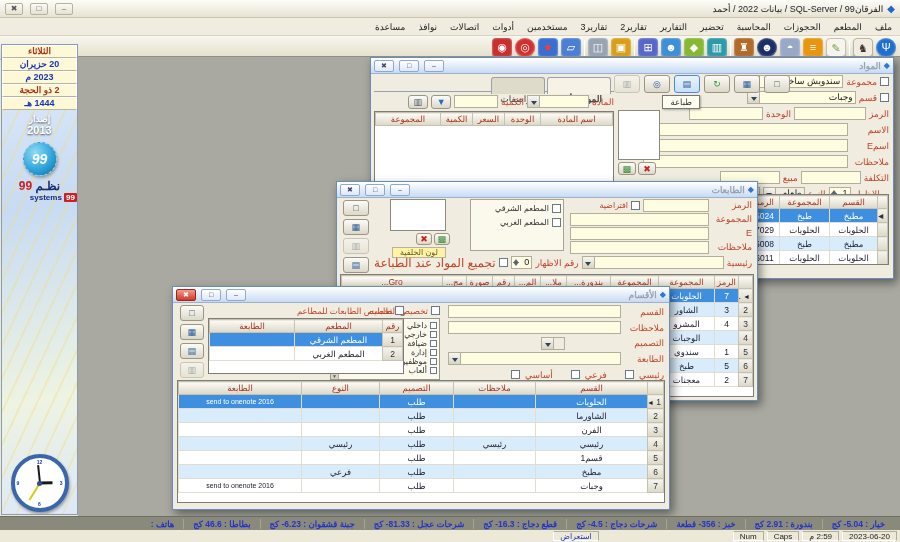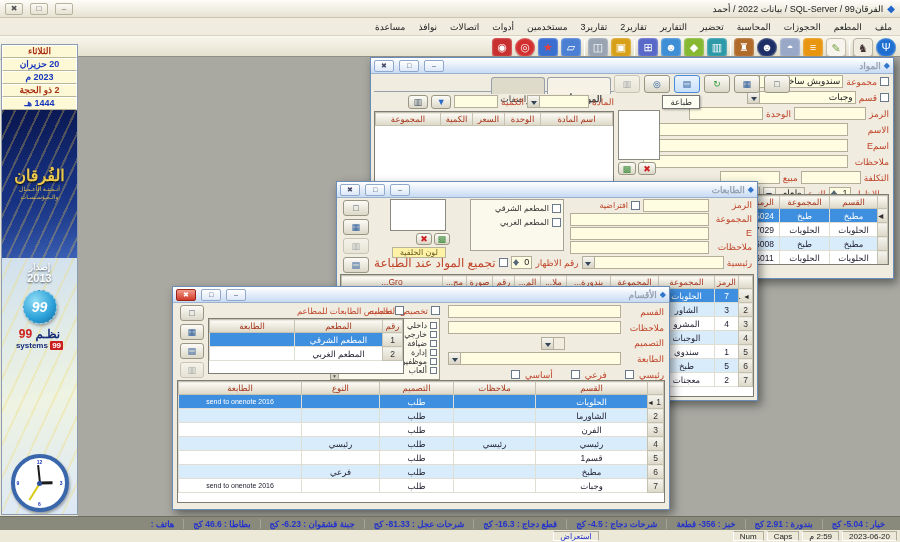--- a/index.html
+++ b/index.html
@@ -21,21 +21,21 @@
 .sidebar{position:absolute;top:44px;left:1px;width:77px;bottom:27px;border:1px solid #8b9bb0;z-index:60;display:flex;flex-direction:column;overflow:hidden;background:repeating-linear-gradient(115deg,rgba(240,220,120,.35) 0 2px,transparent 2px 14px),linear-gradient(170deg,#dfeaf8,#c8dbf2 35%,#eef3e2 75%,#dde8f6)}
 .dpanel{height:13px;flex:none;background:#fdf8d6;border:1px solid #fff;border-bottom-color:#b9b596;text-align:center;font-weight:bold;font-size:9px;line-height:10px;color:#1636bb}
 .dpanel.red{color:#a93214}
 .brand{height:148px;flex:none;text-align:center;background:repeating-linear-gradient(115deg,rgba(233,197,77,.3) 0 2px,transparent 2px 11px),linear-gradient(168deg,#0a1750 0%,#16318193 45%,#16318100),linear-gradient(168deg,#0a1750 0%,#16307f 55%,#3d63b8 100%)}
 .brand-title{font-family:"DejaVu Serif",serif;color:#ecc94f;font-size:16px;font-weight:bold;margin-top:56px;text-shadow:0 1px 2px #000}
 .brand-sub{color:#d9bb54;font-size:6px;line-height:8px;letter-spacing:1px}
 .midzone{flex:none;text-align:center;padding-top:4px}
 .ver1{color:#fff;font-weight:bold;font-size:9px;text-shadow:0 1px 2px #456}.ver2{color:#fff;font-weight:bold;font-size:11px;text-shadow:0 1px 2px #456}
 .badge99{width:34px;height:34px;border-radius:50%;background:radial-gradient(circle at 35% 30%,#8fdcf5,#2aa0d8 60%,#15669c);color:#fff;font-weight:bold;font-style:italic;font-size:14px;line-height:33px;text-align:center;margin:6px auto 3px;border:1px dashed #9ac8e0;box-shadow:1px 2px 3px rgba(0,0,0,.3)}
 .sysar{text-align:center;color:#152c78;font-weight:bold;font-size:12px}.sysar b{color:#cc2020}
-.sysen{text-align:center;color:#152c78;font-weight:bold;font-size:8px}.sysen b{background:#cc2020;color:#fff;padding:0 2px;border-radius:1px}
+.sysen{text-align:right;color:#152c78;font-weight:bold;font-size:8px}.sysen b{background:#cc2020;color:#fff;padding:0 2px;border-radius:1px}
 .clockbox{margin-top:auto;padding:3px 0 2px}
 .clock{width:58px;height:58px;border-radius:50%;background:#fff;border:4px solid #3a66ac;margin:0 auto;position:relative;box-shadow:1px 2px 3px rgba(0,0,0,.35)}
 .cn{position:absolute;font-size:5px;color:#1636bb;font-weight:bold}
 .cn12{top:1px;left:50%;transform:translateX(-50%)}.cn3{right:2px;top:50%;transform:translateY(-50%)}.cn6{bottom:1px;left:50%;transform:translateX(-50%)}.cn9{left:2px;top:50%;transform:translateY(-50%)}
 .hand{position:absolute;bottom:50%;left:50%;transform-origin:50% 100%}
 .h-h{width:3px;height:13px;margin-left:-1.5px;background:#1a1a1a;transform:rotate(89deg)}
 .h-m{width:2px;height:18px;margin-left:-1px;background:#1a1a1a;transform:rotate(-6deg)}
 .h-s{width:2px;height:20px;margin-left:-1px;background:#d6ca14;transform:rotate(212deg)}
 .cdot{position:absolute;left:50%;top:50%;width:5px;height:5px;margin:-2.5px;background:#2a4f9a;border-radius:50%}
 
@@ -147,25 +147,20 @@
   <div class="ticn" style="background:#c83030">◉</div>
   <div class="tpad"></div>
 </div>
 
 <div class="sidebar">
   <div class="dpanel red">الثلاثاء</div>
   <div class="dpanel">20 حزيران</div>
   <div class="dpanel">2023 م</div>
   <div class="dpanel red">2 ذو الحجة</div>
   <div class="dpanel">1444 هـ</div>
-  <div class="brand">
-    <div class="brand-title">الفُرقان</div>
-    <div class="brand-sub">أتـمـتـة الأعـمـال</div>
-    <div class="brand-sub">والـمـؤسـسـات</div>
-  </div>
   <div class="midzone">
     <div class="ver1">إصدار</div>
     <div class="ver2">2013</div>
     <div class="badge99">99</div>
     <div class="sysar"><span>نظـم</span> <b>99</b></div>
     <div class="sysen"><span>systems</span> <b>99</b></div>
   </div>
   <div class="clockbox">
     <div class="clock">
       <span class="cn cn12">12</span>

